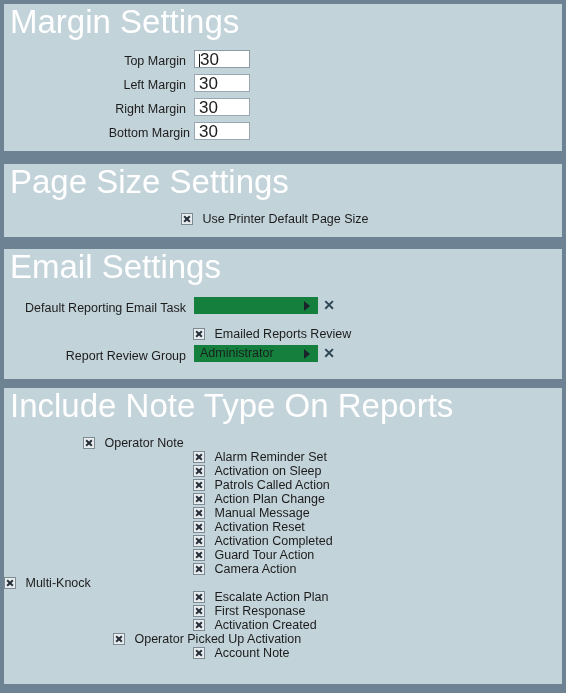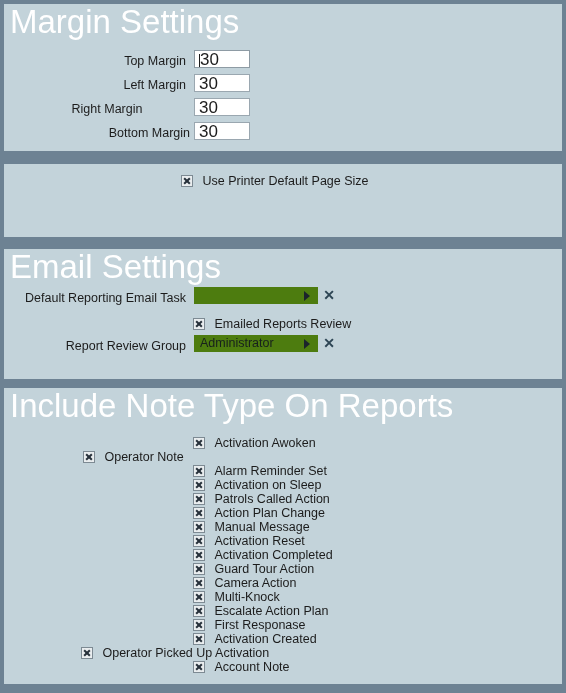--- a/index.html
+++ b/index.html
@@ -119,21 +119,21 @@
     height: 14px;
   }
   .cb-row .cb-label {
     margin-left: 6px;
   }
   
   .dropdown {
     position: absolute;
     top: 0;
     height: 17px;
-    background: #4d7c0f;
+    background: #15803d;
     box-sizing: border-box;
     font-size: 12.5px;
     line-height: 17px;
     color: #17201c;
     padding-left: 6px;
     white-space: nowrap;
     overflow: hidden;
   }
   .dd-arrow {
     position: absolute;
@@ -179,45 +179,46 @@
         <div class="row-label" style="width:182px; left:0;">Top Margin</div>
         <div class="textbox focused" style="left:190px;"><span class="caret"></span><span>30</span></div>
       </div>
 
       <div class="form-row" style="height:24px;">
         <div class="row-label" style="width:182px; left:0;">Left Margin</div>
         <div class="textbox" style="left:190px;">30</div>
       </div>
 
       <div class="form-row" style="height:24px;">
-        <div class="row-label" style="width:182px; left:12px;text-align:center;">Right Margin</div>
+        <div class="row-label" style="width:182px; left:0;">Right Margin</div>
         <div class="textbox" style="left:190px;">30</div>
       </div>
 
       <div class="form-row" style="height:24px;">
         <div class="row-label" style="width:182px; left:4px;">Bottom Margin</div>
         <div class="textbox" style="left:190px;">30</div>
       </div>
     </div>
   </div>
 
   <div class="panel" style="top:164px; height:73px;">
+    <div class="panel-title" style="margin-top:-2px;">Page Size Settings</div>
 
     <div class="panel-body" style="margin-top:10px;">
       <div class="cb-row" style="padding-left:177px;">
         <span class="cb"></span>
         <span class="cb-label">Use Printer Default Page Size</span>
       </div>
     </div>
   </div>
 
   <div class="panel" style="top:249px; height:130px;">
     <div class="panel-title" style="margin-top:-2px;">Email Settings</div>
 
-    <div class="panel-body" style="margin-top:0;">
+    <div class="panel-body" style="margin-top:10px;">
 
       <div class="form-row" style="height:24px;">
         <div class="row-label" style="width:182px; left:0;">Default Reporting Email Task</div>
         <div class="dropdown" style="left:190px; width:124px;">
           <span></span>
           <span class="dd-arrow"></span>
         </div>
         <div class="clear-x" style="left:318px;">✕</div>
       </div>
 
@@ -235,24 +236,20 @@
         <div class="clear-x" style="left:318px;">✕</div>
       </div>
 
     </div>
   </div>
 
   <div class="panel" style="top:388px; height:296px;">
     <div class="panel-title" style="margin-top:-2px;">Include Note Type On Reports</div>
 
     <div class="panel-body" style="margin-top:10px;">
-      <div class="cb-row" style="padding-left:189px;">
-        <span class="cb"></span>
-        <span class="cb-label">Activation Awoken</span>
-      </div>
       <div class="cb-row" style="padding-left:79px;">
         <span class="cb"></span>
         <span class="cb-label">Operator Note</span>
       </div>
       <div class="cb-row" style="padding-left:189px;">
         <span class="cb"></span>
         <span class="cb-label">Alarm Reminder Set</span>
       </div>
       <div class="cb-row" style="padding-left:189px;">
         <span class="cb"></span>
@@ -279,37 +276,37 @@
         <span class="cb-label">Activation Completed</span>
       </div>
       <div class="cb-row" style="padding-left:189px;">
         <span class="cb"></span>
         <span class="cb-label">Guard Tour Action</span>
       </div>
       <div class="cb-row" style="padding-left:189px;">
         <span class="cb"></span>
         <span class="cb-label">Camera Action</span>
       </div>
-      <div class="cb-row" style="padding-left:189px;">
+      <div class="cb-row" style="">
         <span class="cb"></span>
         <span class="cb-label">Multi-Knock</span>
       </div>
       <div class="cb-row" style="padding-left:189px;">
         <span class="cb"></span>
         <span class="cb-label">Escalate Action Plan</span>
       </div>
       <div class="cb-row" style="padding-left:189px;">
         <span class="cb"></span>
         <span class="cb-label">First Responase</span>
       </div>
       <div class="cb-row" style="padding-left:189px;">
         <span class="cb"></span>
         <span class="cb-label">Activation Created</span>
       </div>
-      <div class="cb-row" style="padding-left:77px;">
+      <div class="cb-row" style="padding-left:109px;">
         <span class="cb"></span>
         <span class="cb-label">Operator Picked Up Activation</span>
       </div>
       <div class="cb-row" style="padding-left:189px;">
         <span class="cb"></span>
         <span class="cb-label">Account Note</span>
       </div>
     </div>
   </div>
 

